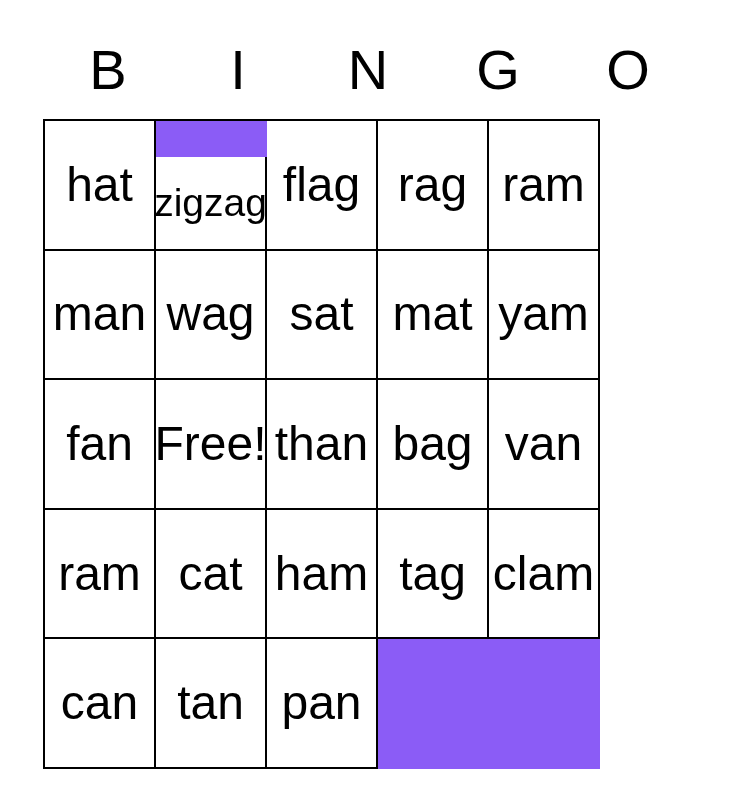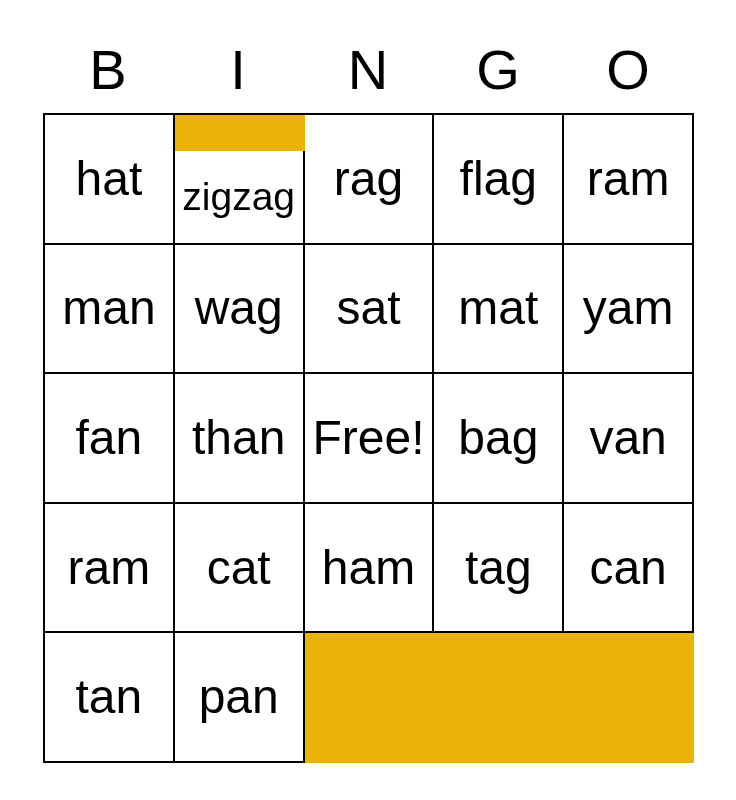--- a/index.html
+++ b/index.html
@@ -33,30 +33,30 @@
     align-items: flex-end;
     justify-content: center;
     font-size: 56px;
     line-height: 1.1;
     padding-bottom: 2px;
     color: #000000;
   }
   .grid {
     position: absolute;
     left: 43px;
-    top: 113px;
-    width: 651px;
+    top: 119px;
+    width: 557px;
     height: 650px;
     display: grid;
     grid-template-columns: repeat(5, 1fr);
     grid-template-rows: repeat(5, 1fr);
     border-top: 2px solid #000000;
     border-left: 2px solid #000000;
     box-sizing: border-box;
-    background: #eab308;
+    background: #8b5cf6;
   }
   .cell {
     border-right: 2px solid #000000;
     border-bottom: 2px solid #000000;
     box-sizing: border-box;
     display: flex;
     align-items: center;
     justify-content: center;
     font-size: 48px;
     line-height: 1;
@@ -80,39 +80,40 @@
     <div class="header-letter">I</div>
     <div class="header-letter">N</div>
     <div class="header-letter">G</div>
     <div class="header-letter">O</div>
   </div>
 
   <div class="grid">
 
     <div class="cell">hat</div>
     <div class="cell small">zigzag</div>
+    <div class="cell">flag</div>
     <div class="cell">rag</div>
-    <div class="cell">flag</div>
     <div class="cell">ram</div>
 
     <div class="cell">man</div>
     <div class="cell">wag</div>
     <div class="cell">sat</div>
     <div class="cell">mat</div>
     <div class="cell">yam</div>
 
     <div class="cell">fan</div>
+    <div class="cell">Free!</div>
     <div class="cell">than</div>
-    <div class="cell">Free!</div>
     <div class="cell">bag</div>
     <div class="cell">van</div>
 
     <div class="cell">ram</div>
     <div class="cell">cat</div>
     <div class="cell">ham</div>
     <div class="cell">tag</div>
 
+    <div class="cell">clam</div>
     <div class="cell">can</div>
     <div class="cell">tan</div>
     <div class="cell">pan</div>
   </div>
 
 </div>
 
 </body></html>

